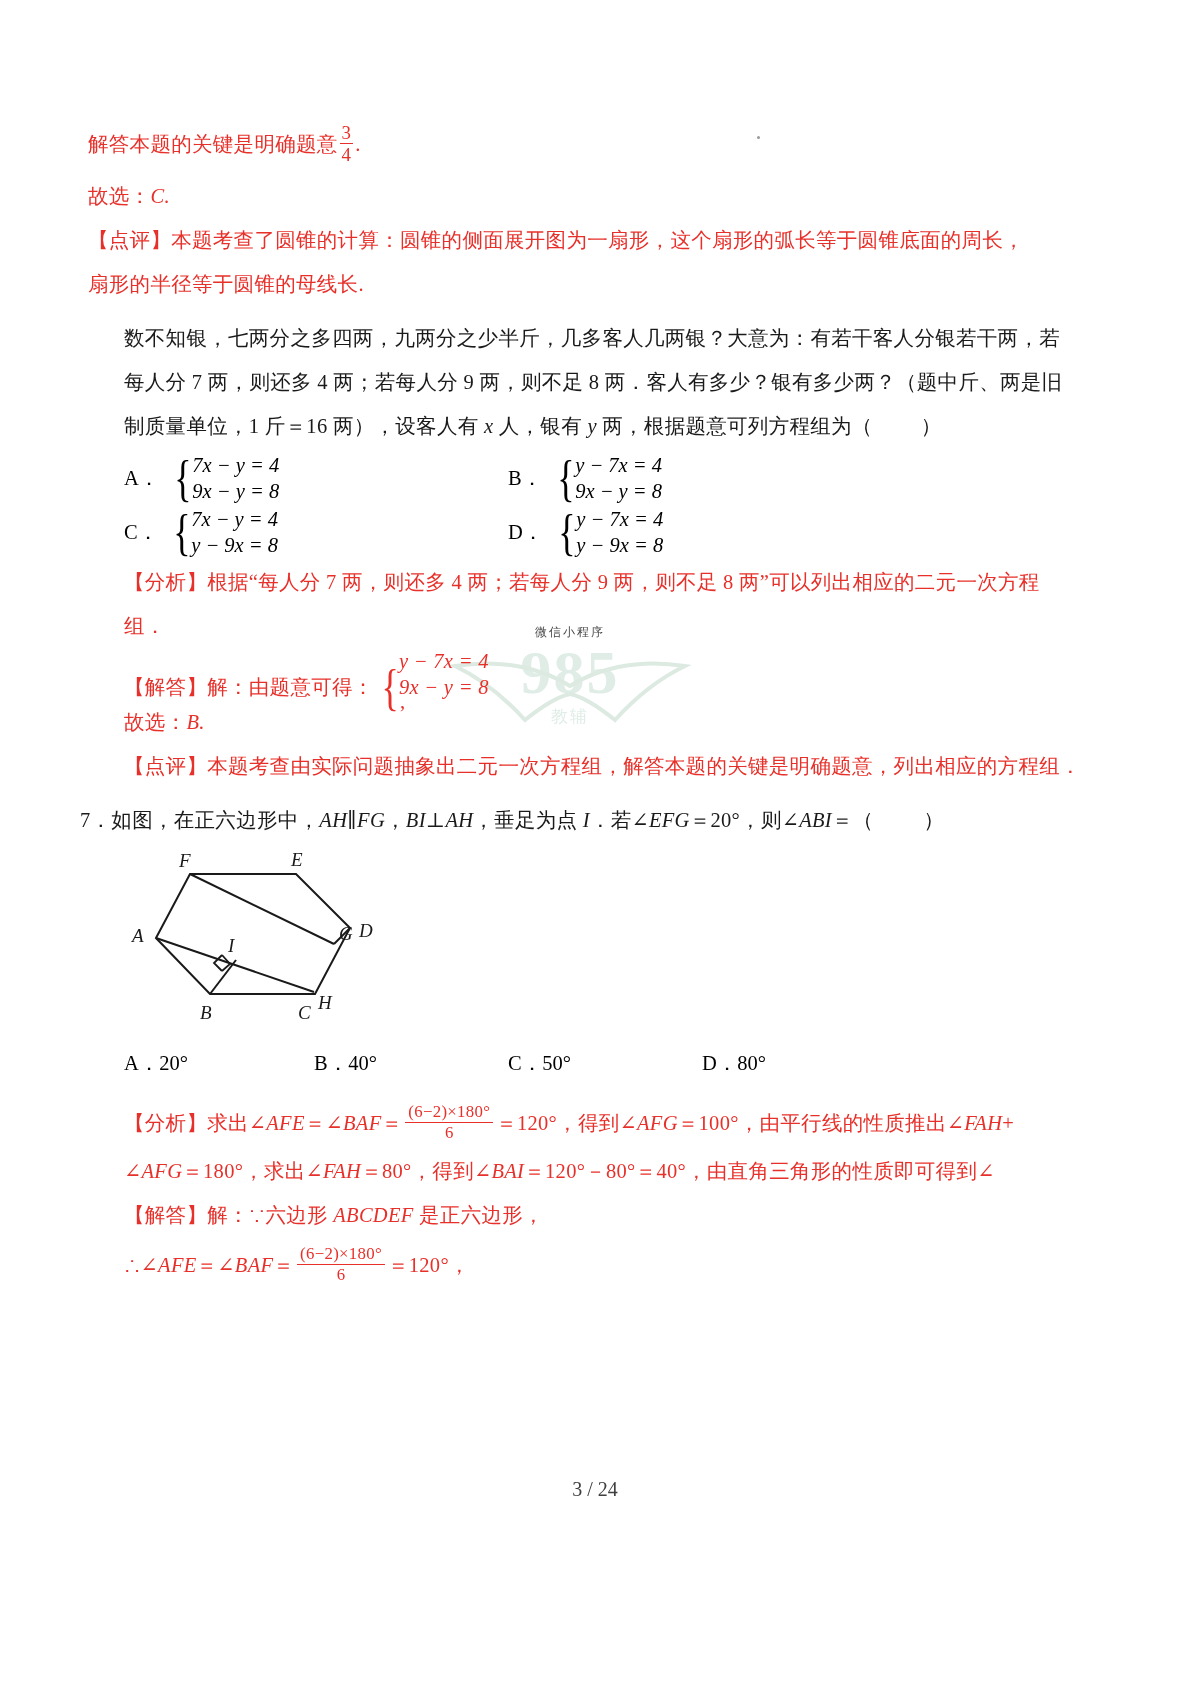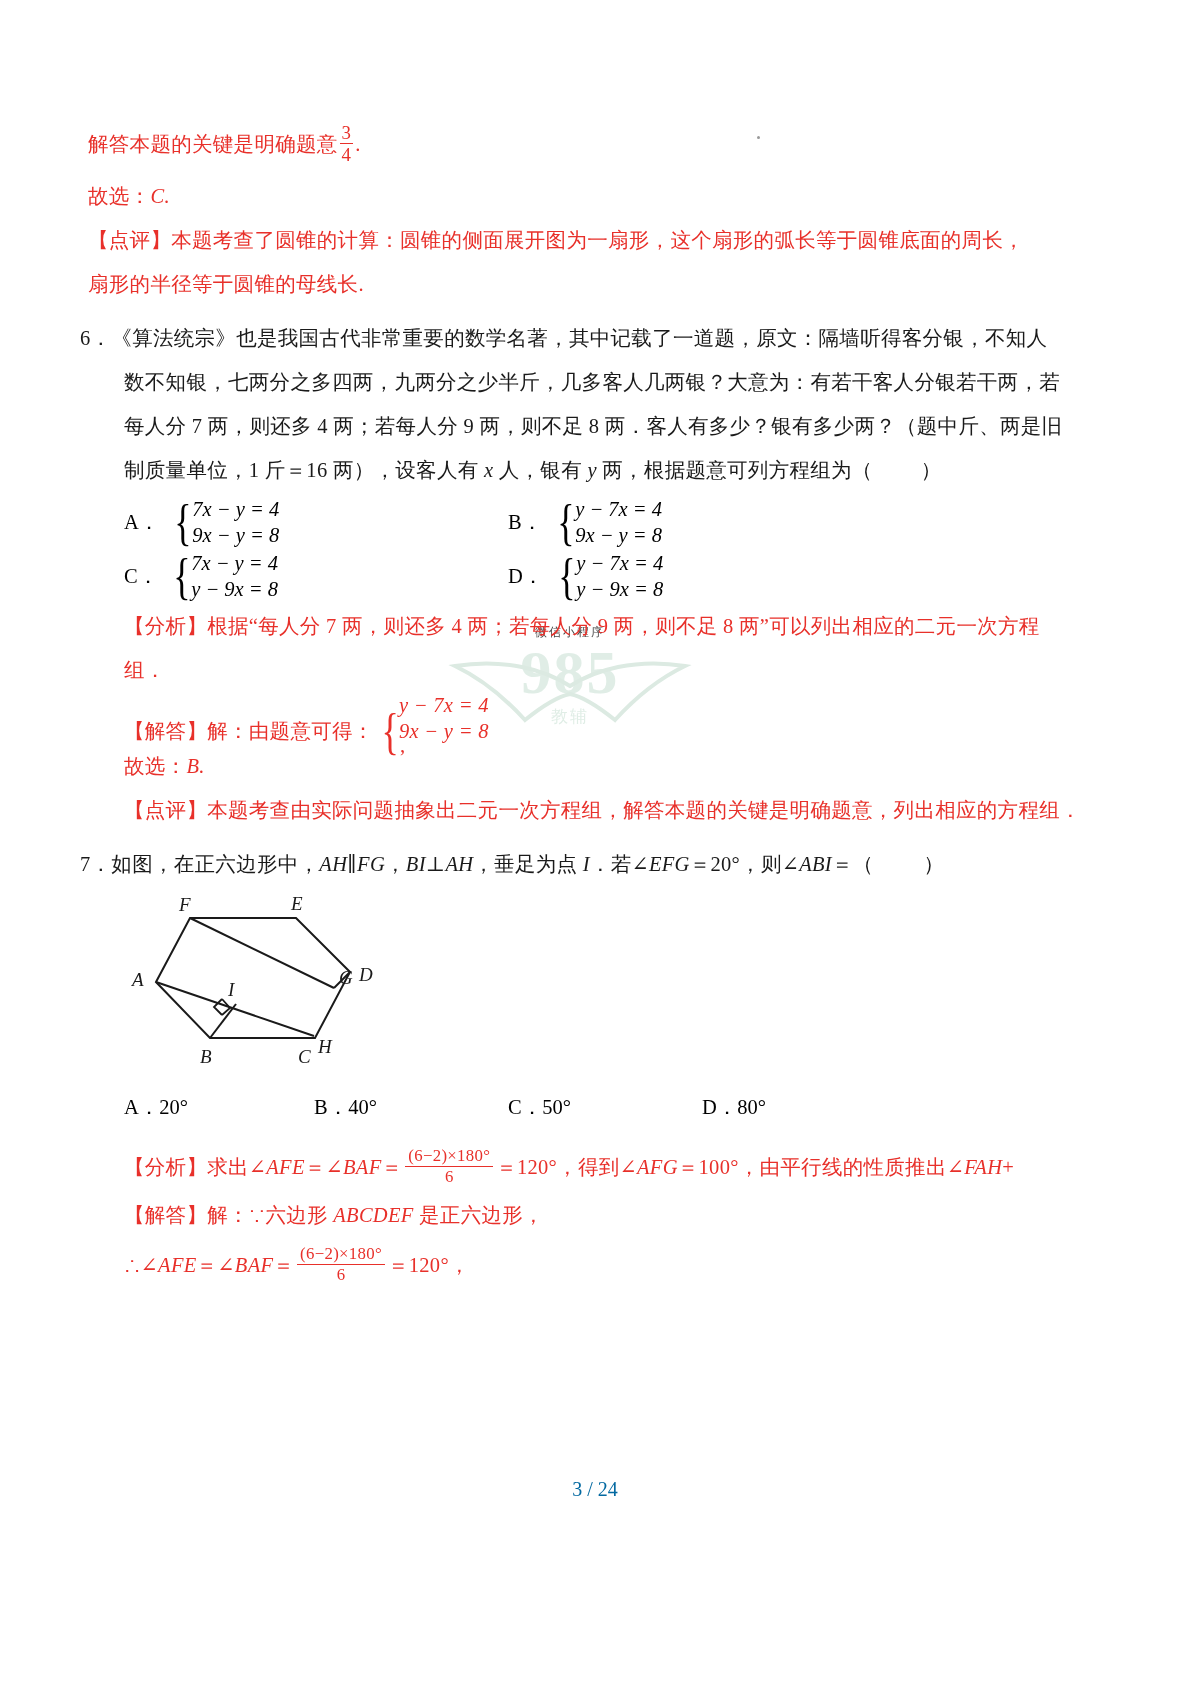--- a/index.html
+++ b/index.html
@@ -175,21 +175,21 @@
   .figure svg { display: block; }
 
   
   .footer {
     position: absolute;
     left: 0;
     top: 1478px;
     width: 1190px;
     text-align: center;
     font-size: 20px;
-    color: #0369a1;
+    color: #404040;
     font-family: "Liberation Serif", serif;
   }
   .gap-sm { height: 10px; }
 </style>
 </head>
 <body>
 
 <div class="page">
 
   <div class="watermark wm-logo">
@@ -214,23 +214,20 @@
 
     <div class="line red">
       <span>【点评】</span><span>本题考查了圆锥的计算：圆锥的侧面展开图为一扇形，这个扇形的弧长等于圆锥底面的周长，</span>
     </div>
     <div class="line red">
       <span>扇形的半径等于圆锥的母线长.</span>
     </div>
 
     <div class="gap-sm"></div>
 
-    <div class="line black" style="margin-left:-8px;">
-      <span>6．</span><span>《算法统宗》也是我国古代非常重要的数学名著，其中记载了一道题，原文：隔墙听得客分银，不知人</span>
-    </div>
     <div class="line black indent">
       <span>数不知银，七两分之多四两，九两分之少半斤，几多客人几两银？大意为：有若干客人分银若干两，若</span>
     </div>
     <div class="line black indent">
       <span>每人分 7 两，则还多 4 两；若每人分 9 两，则不足 8 两．客人有多少？银有多少两？（题中斤、两是旧</span>
     </div>
     <div class="line black indent">
       <span>制质量单位，1 斤＝16 两），设客人有 </span><span class="it">x</span><span> 人，银有 </span><span class="it">y</span><span> 两，根据题意可列方程组为（</span><span style="display:inline-block;width:48px;"></span><span>）</span>
     </div>
 
@@ -357,20 +354,23 @@
       </span>
       <span class="opt" style="left:614px;">
         <span>D．</span><span>80°</span>
       </span>
     </div>
 
     <div class="line red indent" style="height:54px; line-height:54px;">
       <span>【分析】</span><span>求出∠</span><span class="it">AFE</span><span>＝∠</span><span class="it">BAF</span><span>＝</span><span class="frac-sm"><span class="top">(6−2)×180°</span><span class="bar"></span><span class="bot">6</span></span><span>＝120°，得到∠</span><span class="it">AFG</span><span>＝100°，由平行线的性质推出∠</span><span class="it">FAH</span><span>+</span>
     </div>
 
+    <div class="line red indent">
+      <span>∠</span><span class="it">AFG</span><span>＝180°，求出∠</span><span class="it">FAH</span><span>＝80°，得到∠</span><span class="it">BAI</span><span>＝120°－80°＝40°，由直角三角形的性质即可得到∠</span>
+    </div>
 
 
     <div class="line red indent">
       <span>【解答】</span><span>解：∵六边形 </span><span class="it">ABCDEF</span><span> 是正六边形，</span>
     </div>
 
     <div class="line red indent" style="height:56px; line-height:56px;">
       <span>∴∠</span><span class="it">AFE</span><span>＝∠</span><span class="it">BAF</span><span>＝</span><span class="frac-sm"><span class="top">(6−2)×180°</span><span class="bar"></span><span class="bot">6</span></span><span>＝120°，</span>
     </div>
 

